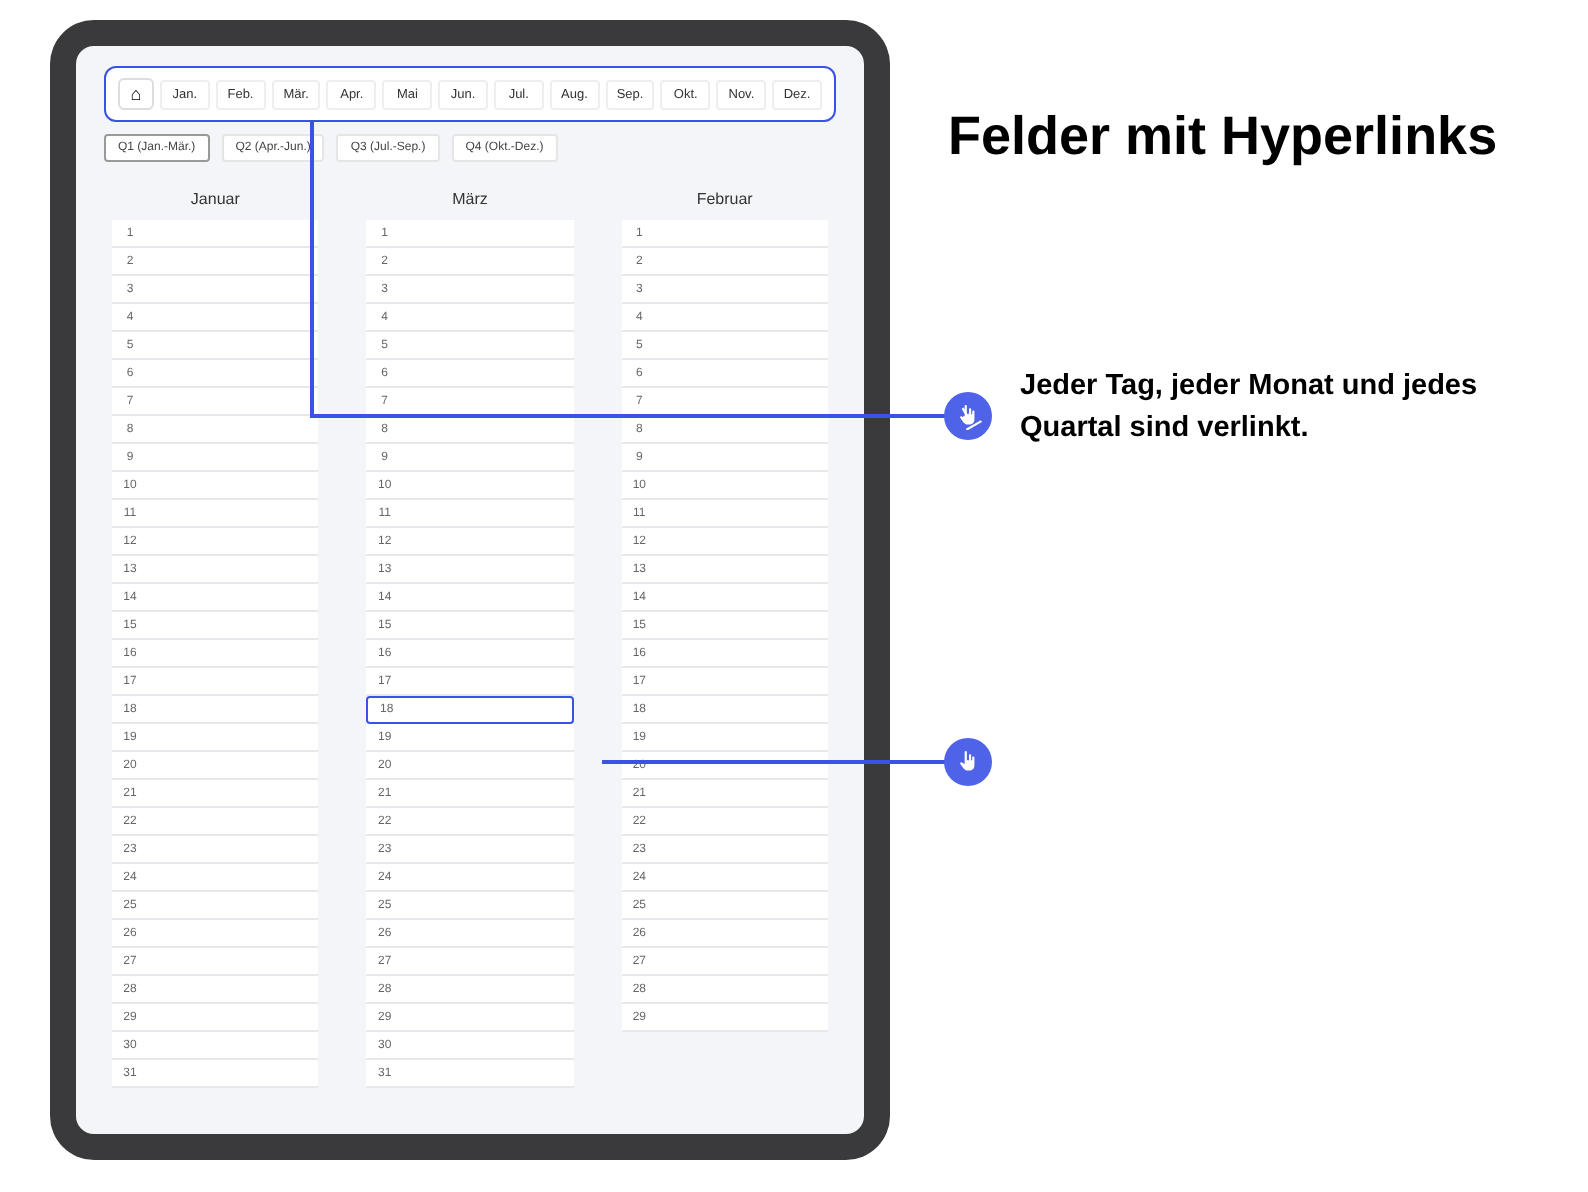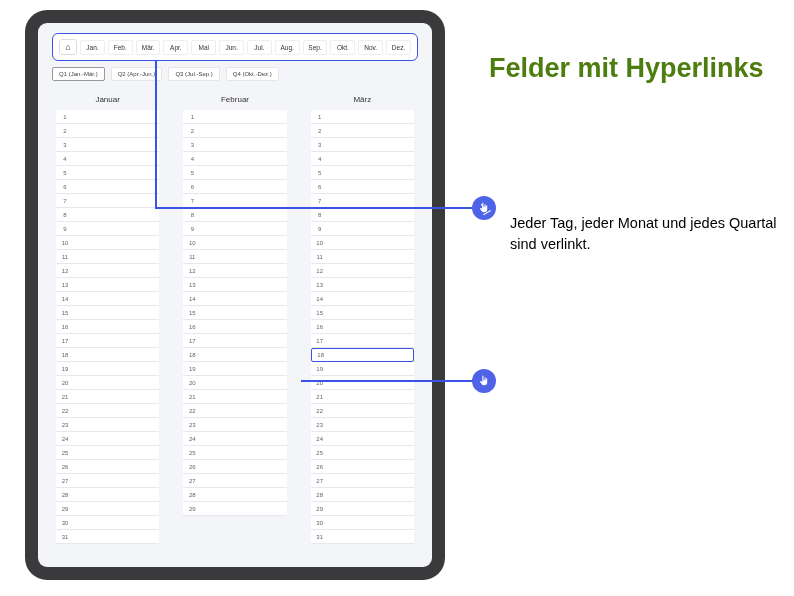--- a/index.html
+++ b/index.html
@@ -27,23 +27,23 @@
   .line1a { position: absolute; left: 155px; top: 49px; width: 1.5px; height: 159px; background: #3b52e6; z-index: 2; }
   .line1b { position: absolute; left: 155px; top: 207px; width: 325px; height: 1.5px; background: #3b52e6; z-index: 2; }
   .line2 { position: absolute; left: 301px; top: 380px; width: 179px; height: 1.5px; background: #3b52e6; z-index: 2; }
   
   .pointer-badge { position: absolute; width: 24px; height: 24px; border-radius: 50%; background: #4e63e8; display: flex; align-items: center; justify-content: center; z-index: 4; }
   .pointer-badge svg { width: 13px; height: 13px; fill: #fff; }
   .badge1 { left: 472px; top: 196px; }
   .badge2 { left: 472px; top: 369px; }
   
   .side-text { position: absolute; left: 474px; top: 52px; width: 300px; }
-  .side-title { font-size: 27px; font-weight: 700; color: #4d7c0f; line-height: 1.2; margin-bottom: 28px; margin-left: 15px; }
+  .side-title { font-size: 27px; font-weight: 700; color: #000000; line-height: 1.2; margin-bottom: 28px; }
   .side-para { font-size: 14.5px; color: #000; line-height: 1.45; margin-bottom: 22px; }
-  .side-text-block { position: absolute; left: 510px; top: 213px; width: 280px; }
+  .side-text-block { position: absolute; left: 510px; top: 183px; width: 280px; font-weight: bold; }
 </style>
 </head>
 <body>
 
 <div class="tablet-frame">
   <div class="tablet-screen">
 
     <div class="nav-months-box">
       <div class="home-btn">⌂</div>
       <div id="months-slot" style="display: contents;"><div class="month-tab">Jan.</div><div class="month-tab">Feb.</div><div class="month-tab">Mär.</div><div class="month-tab">Apr.</div><div class="month-tab">Mai</div><div class="month-tab">Jun.</div><div class="month-tab">Jul.</div><div class="month-tab">Aug.</div><div class="month-tab">Sep.</div><div class="month-tab">Okt.</div><div class="month-tab">Nov.</div><div class="month-tab">Dez.</div></div>
@@ -149,22 +149,22 @@
             </div>
             <div class="day-row">
               <span class="day-num">30</span>
             </div>
             <div class="day-row">
               <span class="day-num">31</span>
             </div>
           </div>
       </div>
       <div class="month-col">
-        <div class="month-header">Februar</div>
-        <div class="days-list" id="days-2">
+        <div class="month-header">März</div>
+        <div class="days-list" id="days-3">
             <div class="day-row">
               <span class="day-num">1</span>
             </div>
             <div class="day-row">
               <span class="day-num">2</span>
             </div>
             <div class="day-row">
               <span class="day-num">3</span>
             </div>
             <div class="day-row">
@@ -202,21 +202,21 @@
             </div>
             <div class="day-row">
               <span class="day-num">15</span>
             </div>
             <div class="day-row">
               <span class="day-num">16</span>
             </div>
             <div class="day-row">
               <span class="day-num">17</span>
             </div>
-            <div class="day-row">
+            <div class="day-row highlighted">
               <span class="day-num">18</span>
             </div>
             <div class="day-row">
               <span class="day-num">19</span>
             </div>
             <div class="day-row">
               <span class="day-num">20</span>
             </div>
             <div class="day-row">
               <span class="day-num">21</span>
@@ -237,26 +237,32 @@
               <span class="day-num">26</span>
             </div>
             <div class="day-row">
               <span class="day-num">27</span>
             </div>
             <div class="day-row">
               <span class="day-num">28</span>
             </div>
             <div class="day-row">
               <span class="day-num">29</span>
+            </div>
+            <div class="day-row">
+              <span class="day-num">30</span>
+            </div>
+            <div class="day-row">
+              <span class="day-num">31</span>
             </div>
           </div>
       </div>
       <div class="month-col">
-        <div class="month-header">März</div>
-        <div class="days-list" id="days-3">
+        <div class="month-header">Februar</div>
+        <div class="days-list" id="days-2">
             <div class="day-row">
               <span class="day-num">1</span>
             </div>
             <div class="day-row">
               <span class="day-num">2</span>
             </div>
             <div class="day-row">
               <span class="day-num">3</span>
             </div>
             <div class="day-row">
@@ -294,21 +300,21 @@
             </div>
             <div class="day-row">
               <span class="day-num">15</span>
             </div>
             <div class="day-row">
               <span class="day-num">16</span>
             </div>
             <div class="day-row">
               <span class="day-num">17</span>
             </div>
-            <div class="day-row highlighted">
+            <div class="day-row">
               <span class="day-num">18</span>
             </div>
             <div class="day-row">
               <span class="day-num">19</span>
             </div>
             <div class="day-row">
               <span class="day-num">20</span>
             </div>
             <div class="day-row">
               <span class="day-num">21</span>
@@ -329,26 +335,20 @@
               <span class="day-num">26</span>
             </div>
             <div class="day-row">
               <span class="day-num">27</span>
             </div>
             <div class="day-row">
               <span class="day-num">28</span>
             </div>
             <div class="day-row">
               <span class="day-num">29</span>
-            </div>
-            <div class="day-row">
-              <span class="day-num">30</span>
-            </div>
-            <div class="day-row">
-              <span class="day-num">31</span>
             </div>
           </div>
       </div>
     </div>
 
   </div>
 </div>
 
 <div class="line1a"></div>
 <div class="line1b"></div>

